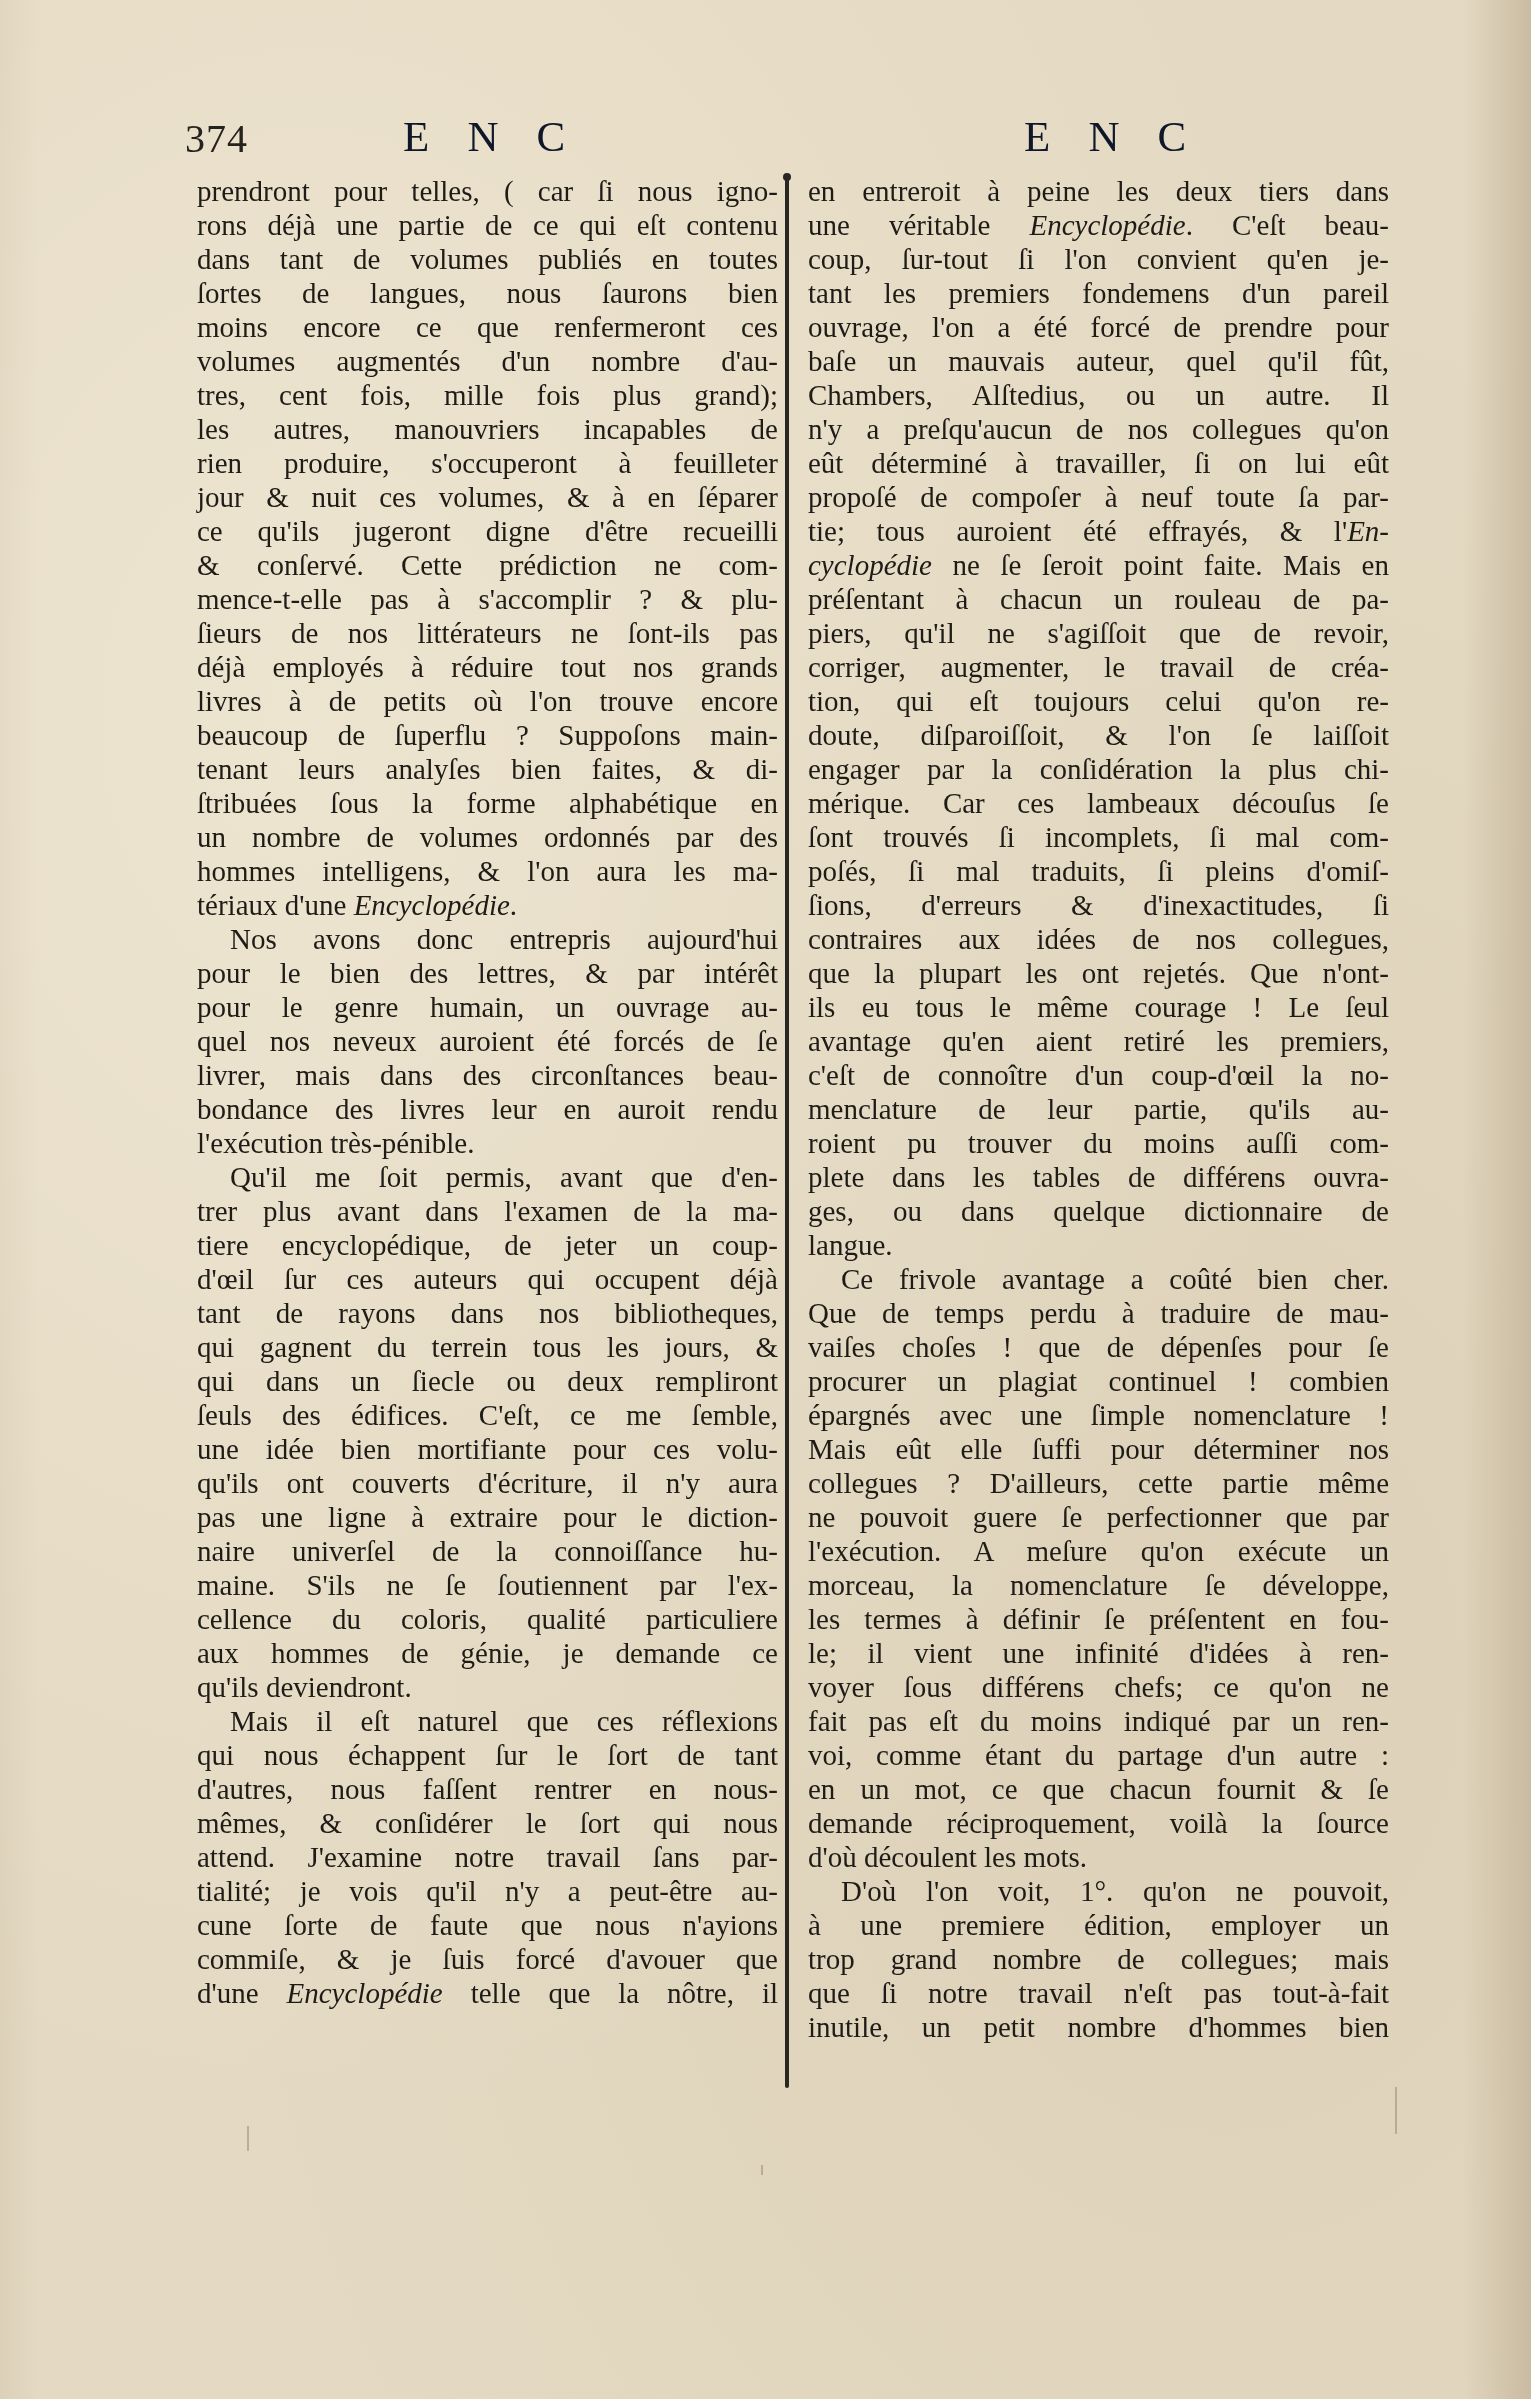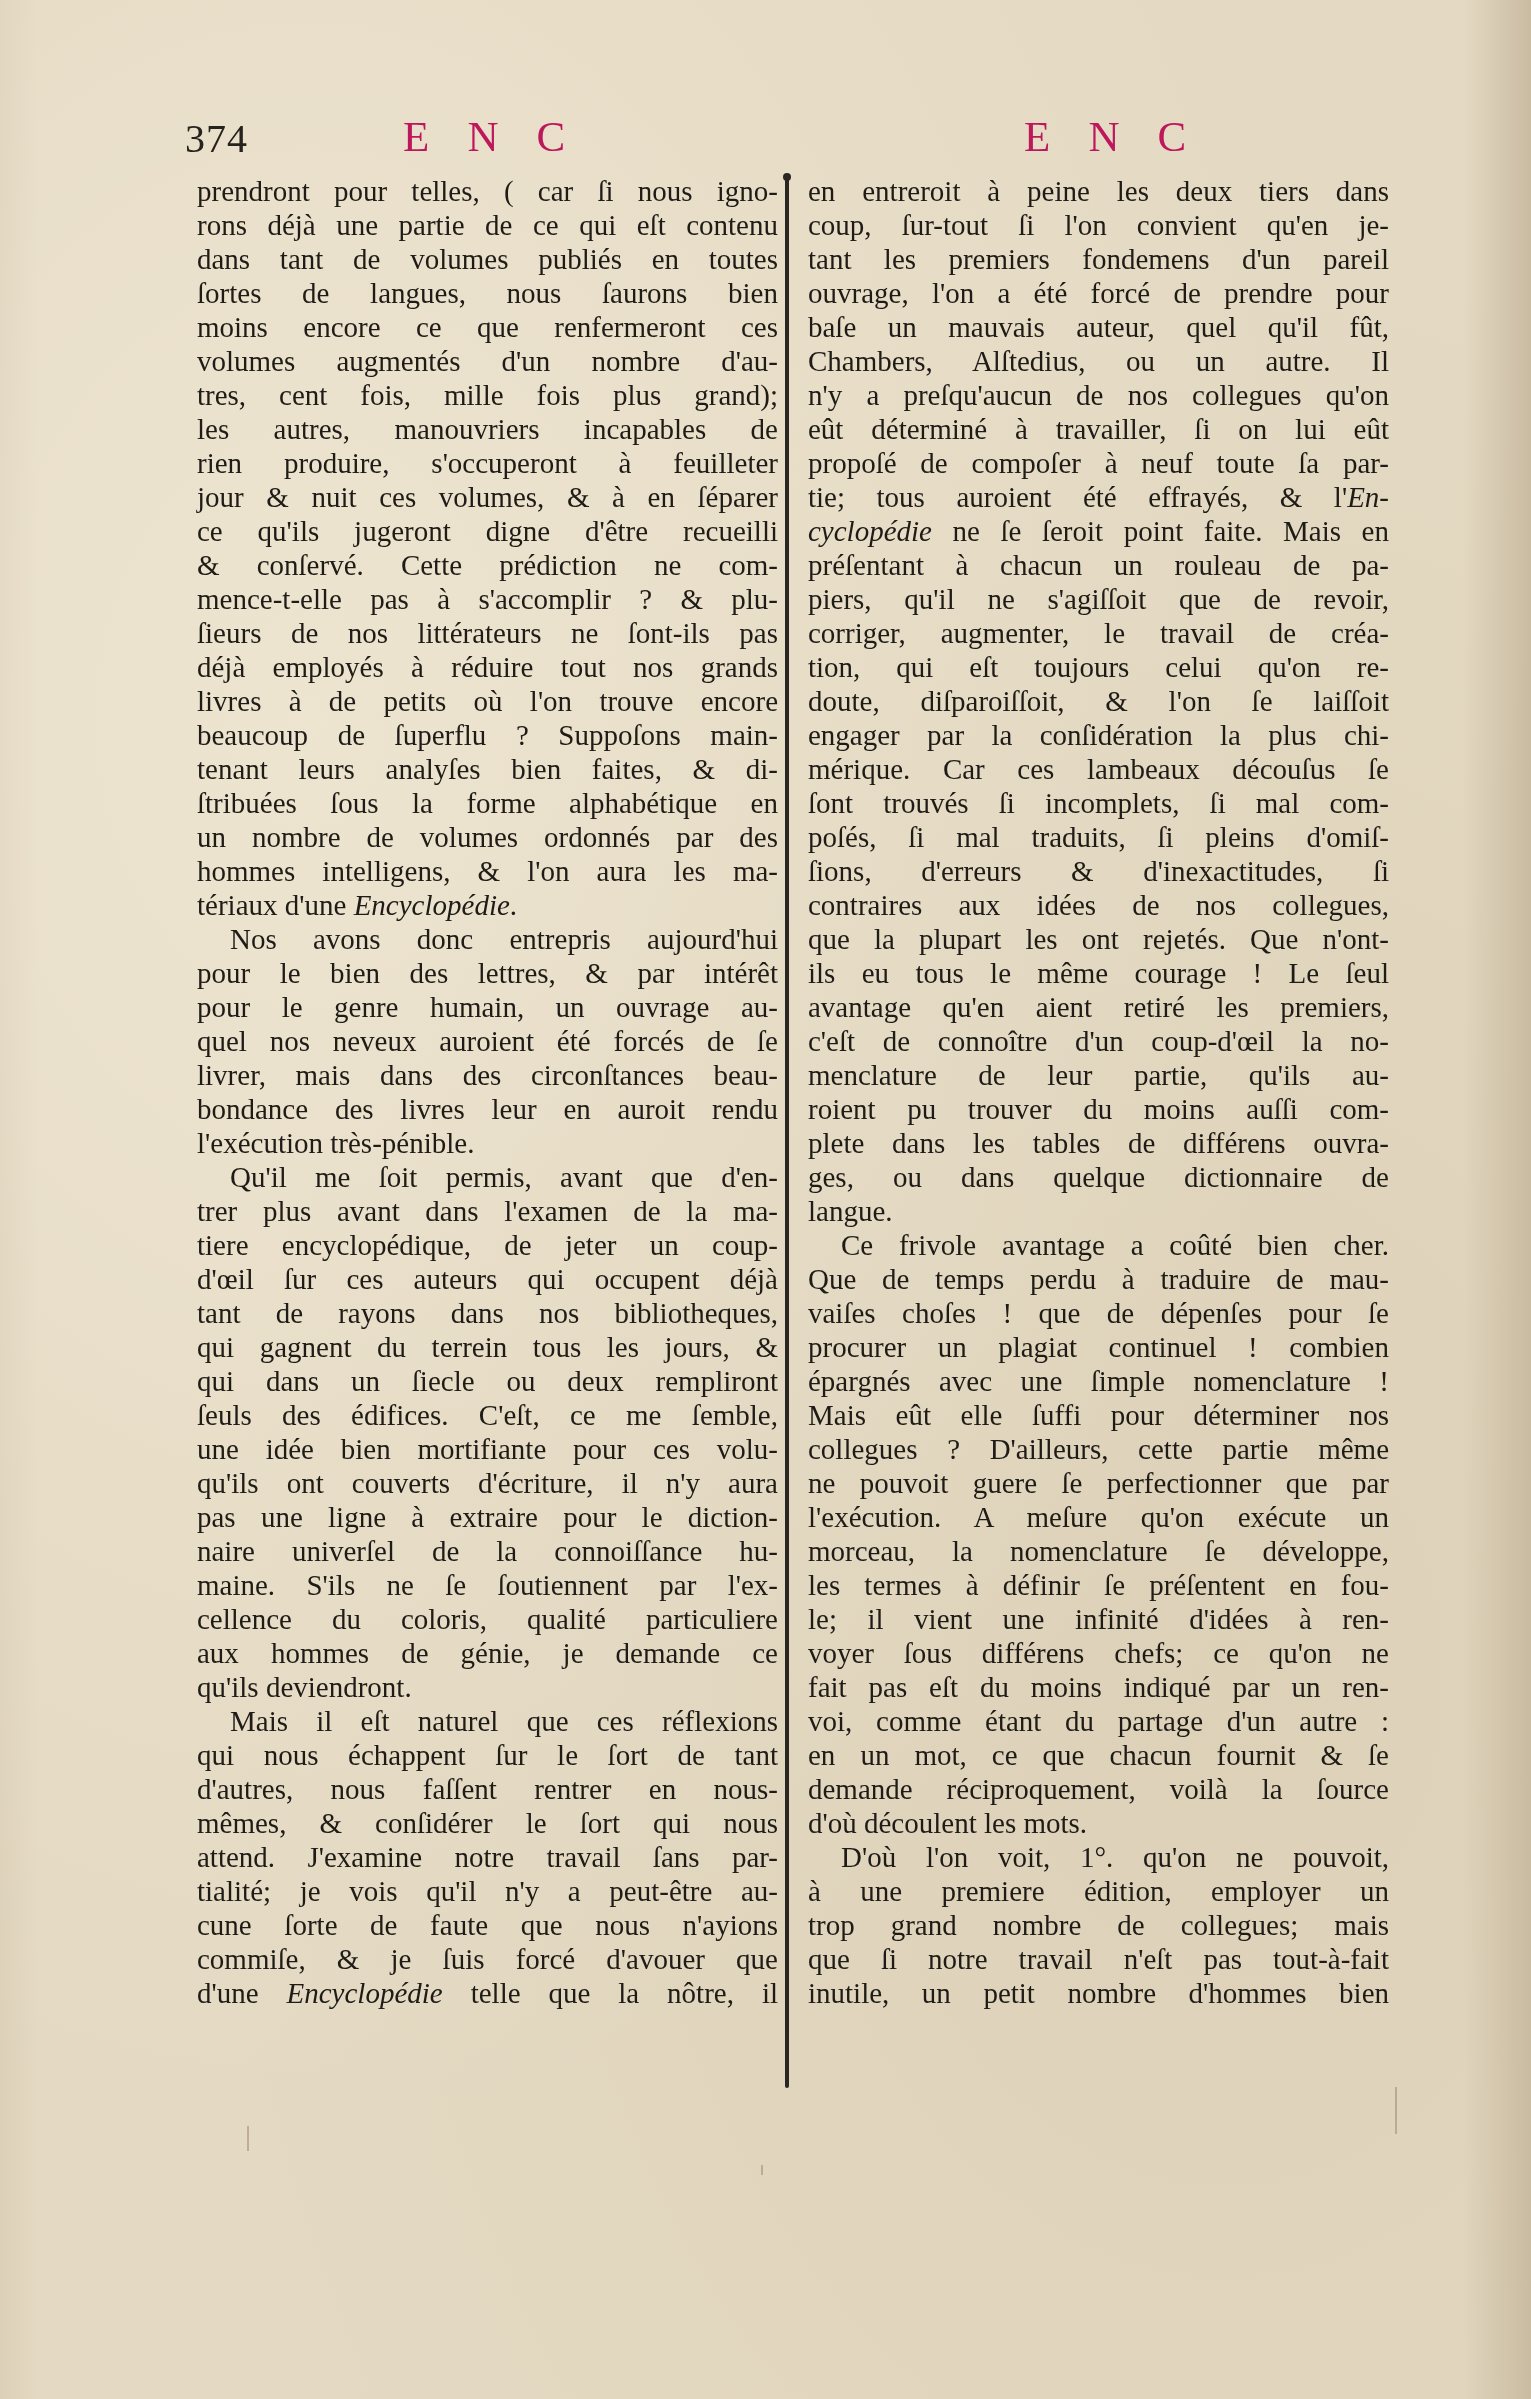--- a/index.html
+++ b/index.html
@@ -15,21 +15,21 @@
     position: relative;
   }
   .page { position: absolute; left: 0; top: 0; width: 1531px; height: 2399px; }
   .page-number {
     position: absolute; left: 185px; top: 115px;
     font-size: 40px; letter-spacing: 1px; color: #26221d;
     font-family: "Liberation Serif", serif;
   }
   .running-head {
     position: absolute; top: 112px;
-    font-size: 43px; letter-spacing: 13.7px; color: #be185d;
+    font-size: 43px; letter-spacing: 13.7px; color: #0f172a;
     font-family: "Liberation Serif", serif; font-weight: normal;
   }
   .running-head.left { left: 403px; }
   .running-head.right { left: 1024px; }
   .column {
     position: absolute; top: 174px; width: 581px;
   }
   .column.left { left: 197px; }
   .column.right { left: 808px; }
   .line {
@@ -113,20 +113,21 @@
       <div class="line">mêmes, &amp; conſidérer le ſort qui nous</div>
       <div class="line">attend. J'examine notre travail ſans par-</div>
       <div class="line">tialité; je vois qu'il n'y a peut-être au-</div>
       <div class="line">cune ſorte de faute que nous n'ayions</div>
       <div class="line">commiſe, &amp; je ſuis forcé d'avouer que</div>
       <div class="line"><span>d'une </span><i>Encyclopédie</i><span> telle que la nôtre, il</span></div>
     </div>
   <div class="divider"></div>
   <div class="column right">
       <div class="line">en entreroit à peine les deux tiers dans</div>
+      <div class="line"><span>une véritable </span><i>Encyclopédie</i><span>. C'eſt beau-</span></div>
       <div class="line">coup, ſur-tout ſi l'on convient qu'en je-</div>
       <div class="line">tant les premiers fondemens d'un pareil</div>
       <div class="line">ouvrage, l'on a été forcé de prendre pour</div>
       <div class="line">baſe un mauvais auteur, quel qu'il fût,</div>
       <div class="line">Chambers, Alſtedius, ou un autre. Il</div>
       <div class="line">n'y a preſqu'aucun de nos collegues qu'on</div>
       <div class="line">eût déterminé à travailler, ſi on lui eût</div>
       <div class="line">propoſé de compoſer à neuf toute ſa par-</div>
       <div class="line"><span>tie; tous auroient été effrayés, &amp; l'</span><i>En-</i><span></span></div>
       <div class="line"><span></span><i>cyclopédie</i><span> ne ſe ſeroit point faite. Mais en</span></div>

